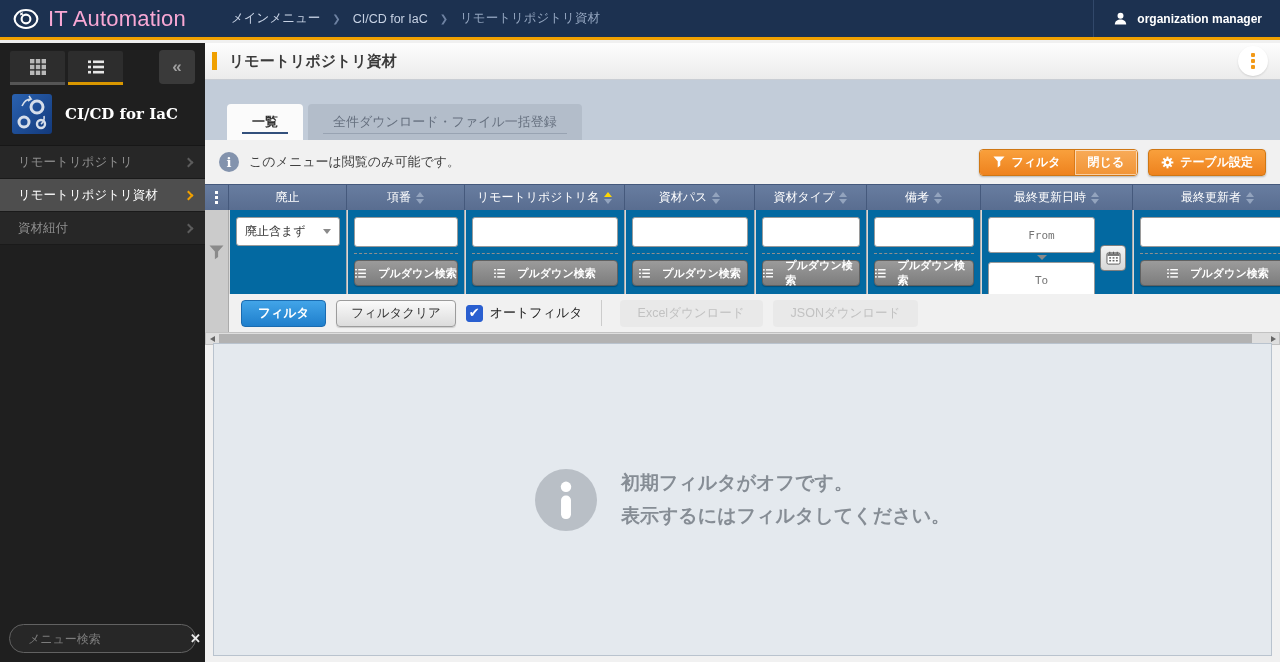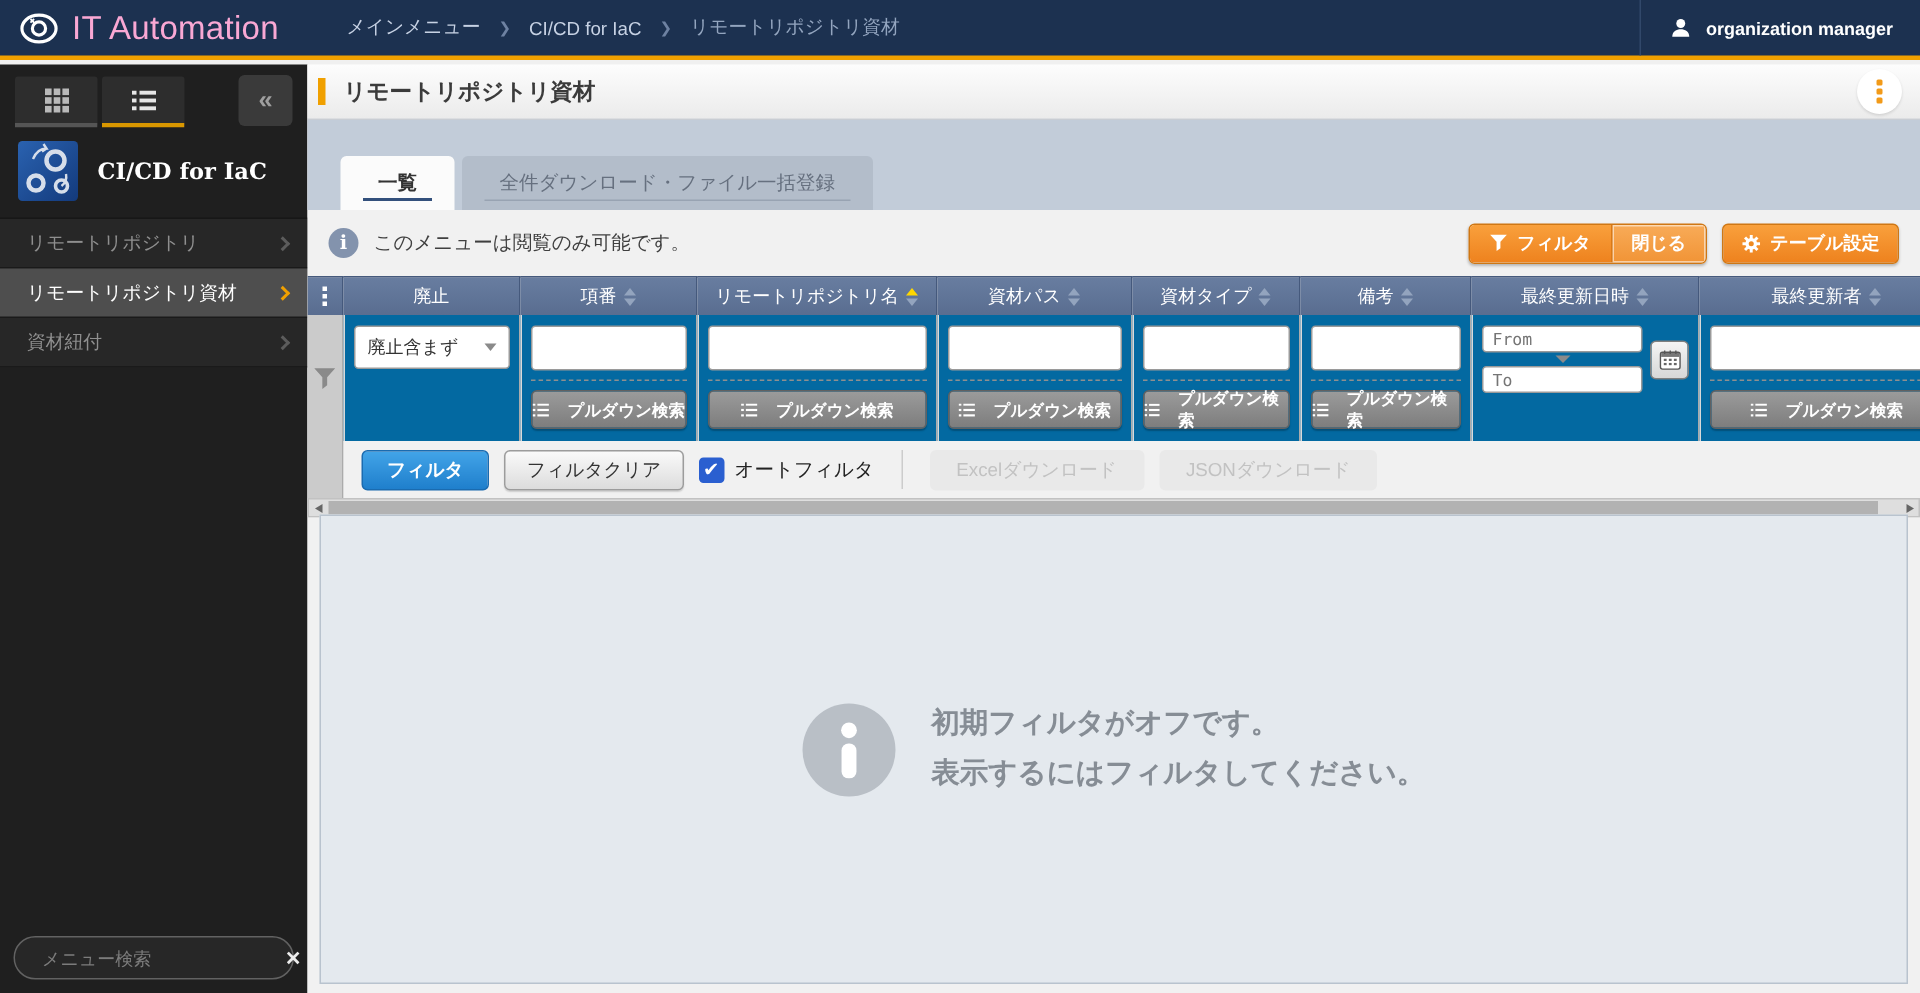--- a/index.html
+++ b/index.html
@@ -76,21 +76,21 @@
   .filter-row { display:flex; width:1098px; height:84px; }
   .rail { width:24px; flex:none; background:#cbcbcb; border-right:1px solid #ababab; display:flex; align-items:center; justify-content:center; }
   .fcell { background:#0369a1; border-right:1px solid #ababab; border-left:1px solid #d9d9d9; padding:7px 6px 0 6px; }
   .f-input { width:100%; height:30px; border:1px solid #9a9a9a; border-radius:3px; background:#fff; padding:0 6px; font-size:12px; outline:none; }
   .dashed { border-top:1px dashed #8f8f8f; margin:6px 0; }
   .pulldown-btn { width:100%; height:26px; background:linear-gradient(#9b9b9b,#7d7d7d); border:1px solid #616161; border-radius:4px; color:#fff; font-size:11px; font-weight:bold; display:flex; align-items:center; justify-content:center; gap:12px; box-shadow:0 1px 1px rgba(0,0,0,.25); cursor:pointer; }
   .select-box { height:29px; width:100%; background:#fff; border:1px solid #9a9a9a; border-radius:3px; display:flex; align-items:center; justify-content:space-between; padding:0 8px; font-size:12px; color:#333; cursor:pointer; }
   .caret-down { width:0; height:0; border-left:4px solid transparent; border-right:4px solid transparent; border-top:5px solid #8a8a8a; }
   .date-wrap { display:flex; align-items:center; gap:5px; }
   .date-col { flex:1; display:flex; flex-direction:column; align-items:center; }
-  .f-input.small { height:18px; }
+  .f-input.small { height:36px;text-align:center; }
   .f-input.mono, .f-input.mono::placeholder { font-family:"DejaVu Sans Mono", monospace; font-size:11px; }
   .mid-caret { margin:2px 0; width:0; height:0; border-left:5px solid transparent; border-right:5px solid transparent; border-top:5px solid #8a8a8a; }
   .cal-btn { width:26px; height:26px; flex:none; border:1px solid #7f7f7f; border-radius:4px; background:linear-gradient(#f4f4f4,#d7d7d7); display:flex; align-items:center; justify-content:center; cursor:pointer; }
 
   .action-row { display:flex; width:1075px; height:38px; }
   .rail2 { width:24px; flex:none; background:#cbcbcb; border-right:1px solid #ababab; }
   .action-content { flex:1; background:#f1f1f1; display:flex; align-items:center; gap:10px; padding-left:12px; }
   .btn-blue { background:linear-gradient(#42a4e8,#1f7fcc); border:1px solid #1a6bb0; color:#fff; font-weight:bold; font-size:12.5px; height:27px; padding:0 16px; border-radius:4px; cursor:pointer; }
   .btn-gray { background:linear-gradient(#fafafa,#dcdcdc); border:1px solid #9c9c9c; color:#333; font-size:12.5px; height:27px; padding:0 14px; border-radius:4px; box-shadow:0 1px 1px rgba(0,0,0,.15); cursor:pointer; }
   .cb-label { display:flex; align-items:center; gap:7px; font-size:13px; color:#222; cursor:pointer; }

